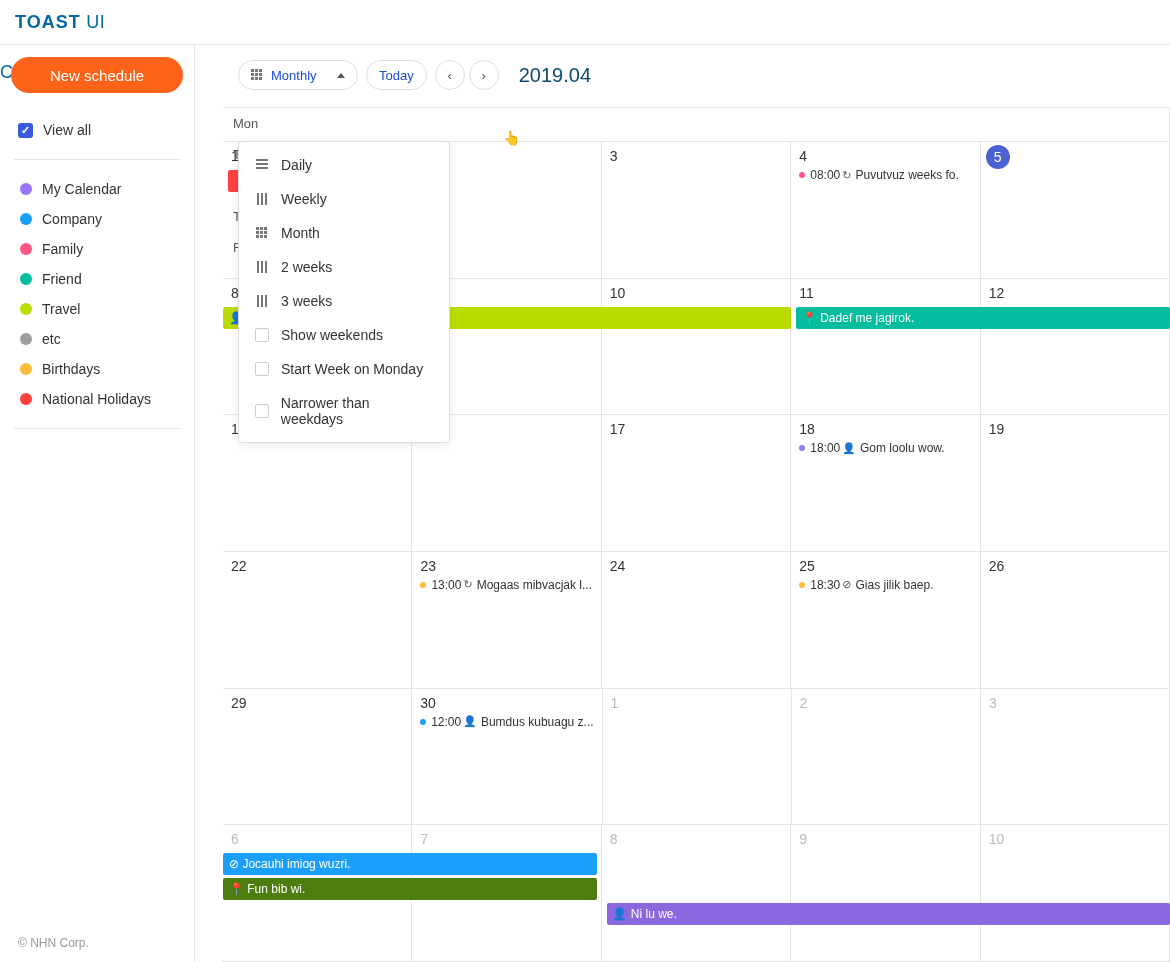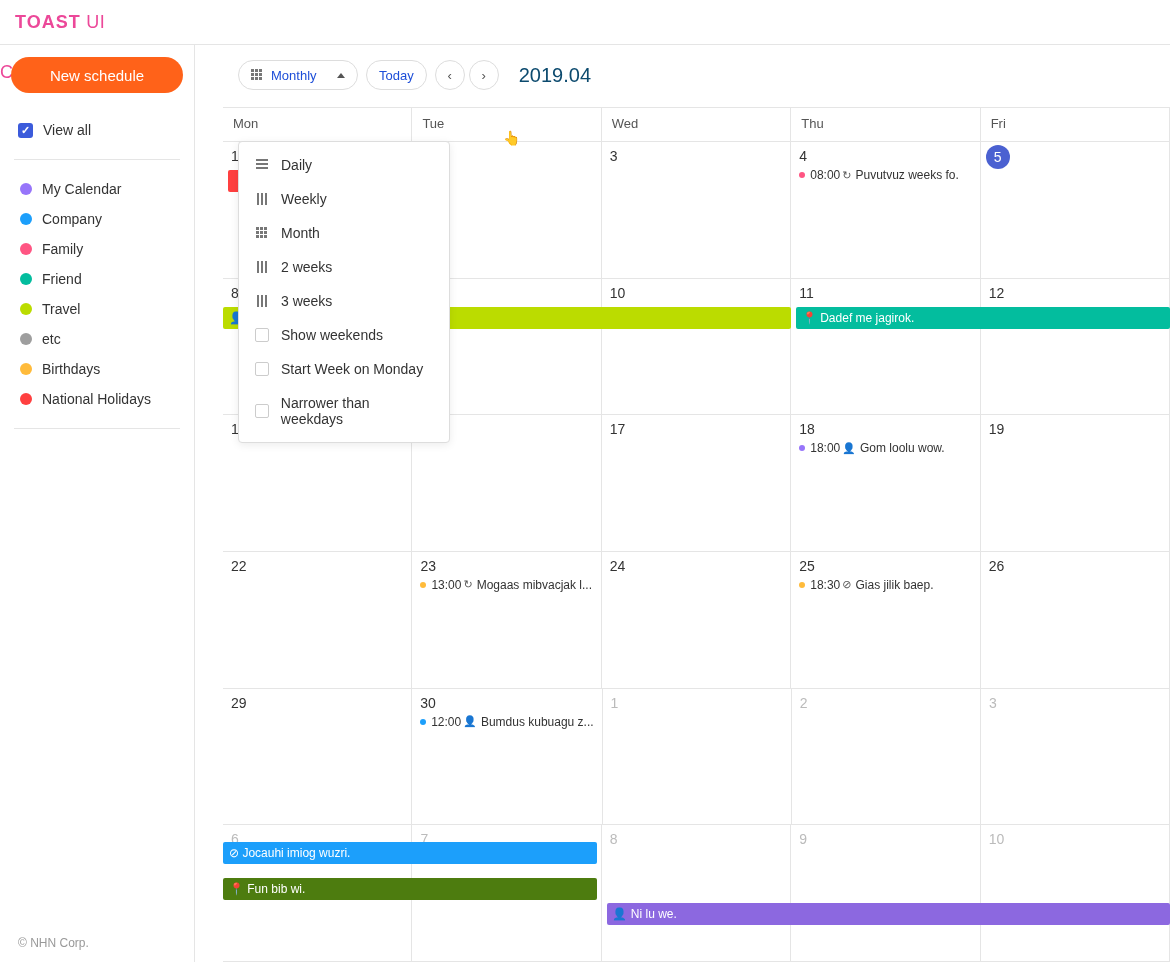--- a/index.html
+++ b/index.html
@@ -1,18 +1,18 @@
 <!DOCTYPE html>
 <html><head>
 <meta charset="utf-8">
 <style>
 * { box-sizing: border-box; margin: 0; padding: 0; }
 body { font-family: -apple-system, BlinkMacSystemFont, "Segoe UI", Helvetica, Arial, sans-serif; font-size: 14px; color: #333; background: #fff; width: 1170px; height: 962px; overflow: hidden; }
 .header { height: 45px; display: flex; align-items: center; padding: 0 15px; border-bottom: 1px solid #e5e5e5; }
-.logo { font-size: 18px; font-weight: 500; color: #ec4899; letter-spacing: 0.5px; }
+.logo { font-size: 18px; font-weight: 500; color: #0369a1; letter-spacing: 0.5px; }
 .logo .bold { font-weight: 800; letter-spacing: 1px; }
 .logo .cal { font-weight: 400; }
 .wrap { display: flex; height: calc(100% - 45px); gap: 28px; }
 .sidebar { width: 195px; border-right: 1px solid #e5e5e5; padding: 12px 0 0 0; position: relative; }
 .new-btn { display: block; margin: 0 auto 18px auto; width: 172px; height: 36px; border-radius: 20px; background: #ff6219; color: #fff; border: none; font-size: 15px; font-weight: 500; cursor: pointer; }
 .lnb-list { list-style: none; padding: 4px 10px 12px 18px; }
 .lnb-item { display: flex; align-items: center; padding: 7px 0; font-size: 14px; color: #333; cursor: pointer; }
 .chk { width: 15px; height: 15px; border-radius: 3px; display: inline-flex; align-items: center; justify-content: center; margin-right: 10px; background: #3b5bdb; color: #fff; font-size: 11px; font-weight: bold; }
 .dot { width: 12px; height: 12px; border-radius: 50%; margin-right: 10px; margin-left: 2px; }
 .divider { border: none; border-top: 1px solid #e5e5e5; margin: 2px 14px 10px 14px; }
@@ -30,21 +30,21 @@
 .tri-up { width: 0; height: 0; border-left: 4px solid transparent; border-right: 4px solid transparent; border-bottom: 5px solid #555; }
 .dropdown { position: absolute; top: 96px; left: 15px; width: 212px; background: #fff; border: 1px solid #ddd; border-radius: 4px; box-shadow: 0 2px 8px rgba(0,0,0,0.08); z-index: 10; padding: 6px 0; }
 .dd-item { display: flex; align-items: center; padding: 9px 16px; font-size: 14px; color: #333; cursor: pointer; gap: 12px; }
 .dd-check { width: 14px; height: 14px; border: 1px solid #ccc; border-radius: 2px; }
 .dd-ic { width: 14px; display: inline-flex; justify-content: center; }
 .bars-h { display: inline-block; width: 12px; }
 .bars-h i { display: block; height: 2px; background: #777; margin-bottom: 2px; }
 .bars-v { display: inline-flex; gap: 2px; height: 12px; }
 .bars-v i { width: 2px; background: #777; }
 .cal { position: absolute; top: 62px; left: 0; right: 0; bottom: 0; }
-.dayhdr { display: flex; height: 35px; border-top: 1px solid #e5e5e5; border-bottom: 1px solid #e5e5e5; }
+.dayhdr { display: flex; height: 35px; border-top: 1px solid #e5e5e5; border-bottom: 1px solid #e5e5e5; flex-direction: column; }
 .dayhdr div { flex: 1; padding: 8px 10px; font-size: 13px; color: #555; border-right: 1px solid #e5e5e5; }
 .weeks { height: calc(100% - 35px); }
 .week { display: flex; height: 16.666%; border-bottom: 1px solid #e5e5e5; position: relative; }
 .day { flex: 1; border-right: 1px solid #e5e5e5; padding: 6px 8px; position: relative; }
 .date { font-size: 14px; color: #333; }
 .date.other { color: #bbb; }
 .date.today { display: inline-flex; width: 24px; height: 24px; border-radius: 50%; background: #4b61d1; color: #fff; align-items: center; justify-content: center; margin: -3px 0 0 -3px; }
 .ev-bar { position: absolute; height: 22px; border-radius: 2px; color: #fff; font-size: 12px; display: flex; align-items: center; padding: 0 6px; overflow: hidden; white-space: nowrap; }
 .ev-dot { display: flex; align-items: center; font-size: 12px; color: #333; margin-top: 4px; white-space: nowrap; overflow: hidden; }
 .sdot { width: 6px; height: 6px; border-radius: 50%; margin-right: 5px; flex-shrink: 0; }
@@ -289,21 +289,21 @@
             <div class="day"><span class="date other">1</span></div>
             <div class="day"><span class="date other">2</span></div>
             <div class="day"><span class="date other">3</span></div>
           </div>
           <div class="week">
             <div class="day"><span class="date other">6</span></div>
             <div class="day"><span class="date other">7</span></div>
             <div class="day"><span class="date other">8</span></div>
             <div class="day"><span class="date other">9</span></div>
             <div class="day"><span class="date other">10</span></div>
-            <div class="ev-bar" style="left: 0%; width: 39.5%; top: 17px; background: rgb(28, 159, 251);">
+            <div class="ev-bar" style="left: 0%; width: 39.5%; top: 28px; background: rgb(28, 159, 251);">
               <span>⊘ Jocauhi imiog wuzri.</span>
             </div>
             <div class="ev-bar" style="left: 0%; width: 39.5%; top: 53px; background: #4d7c0f;">
               <span>📍 Fun bib wi.</span>
             </div>
             <div class="ev-bar" style="left: 40.5%; width: 59.5%; top: 78px; background: rgb(140, 104, 224);">
               <span>👤 Ni lu we.</span>
             </div>
           </div>
         </div>

